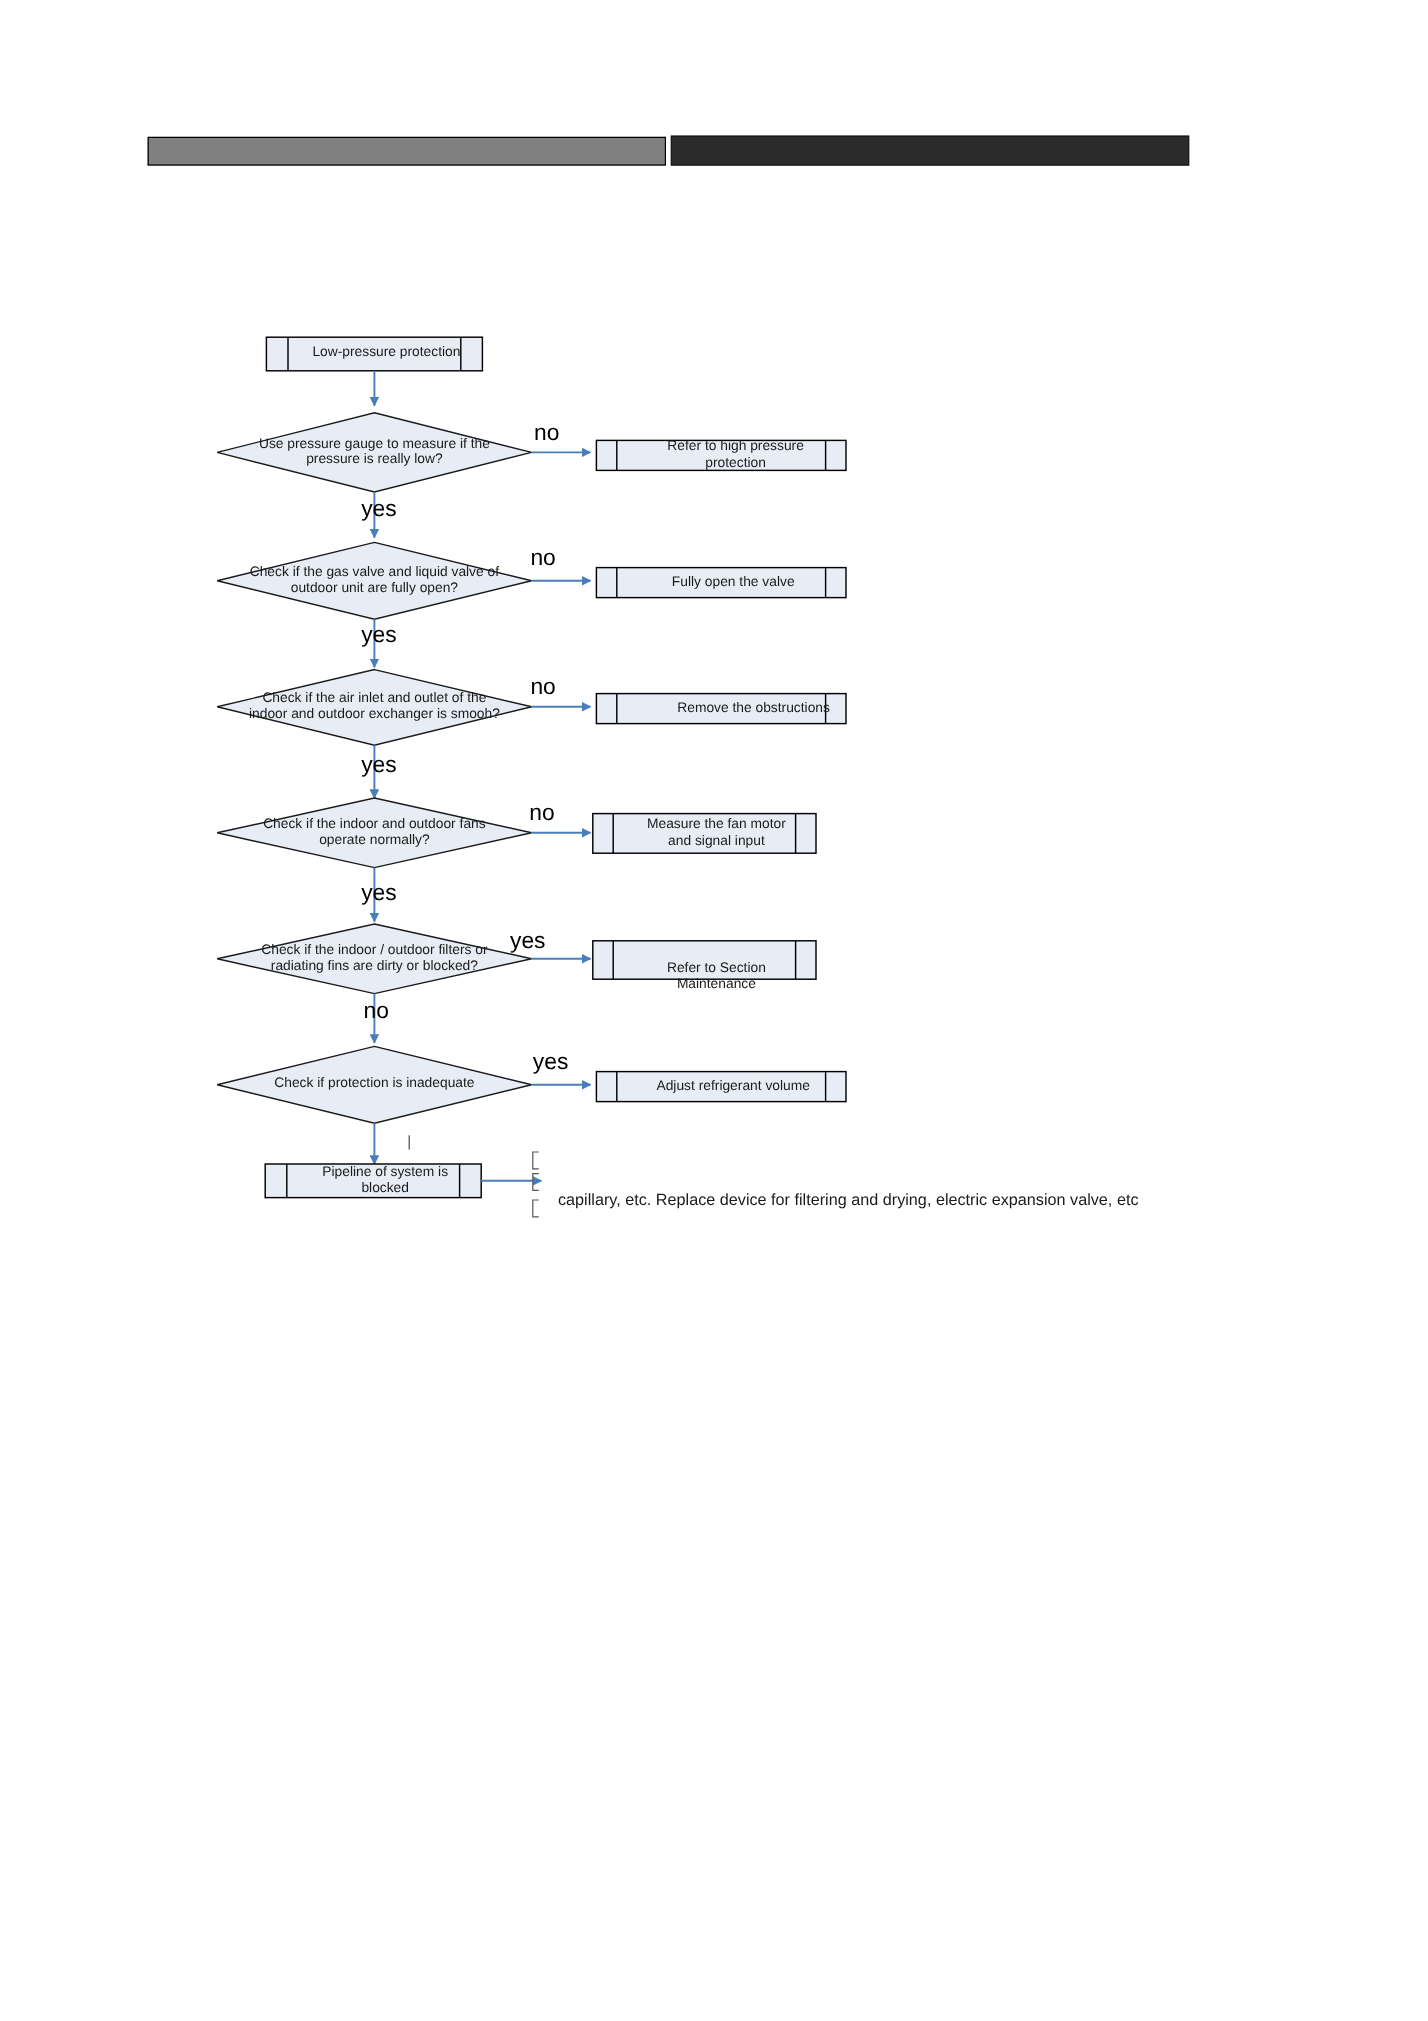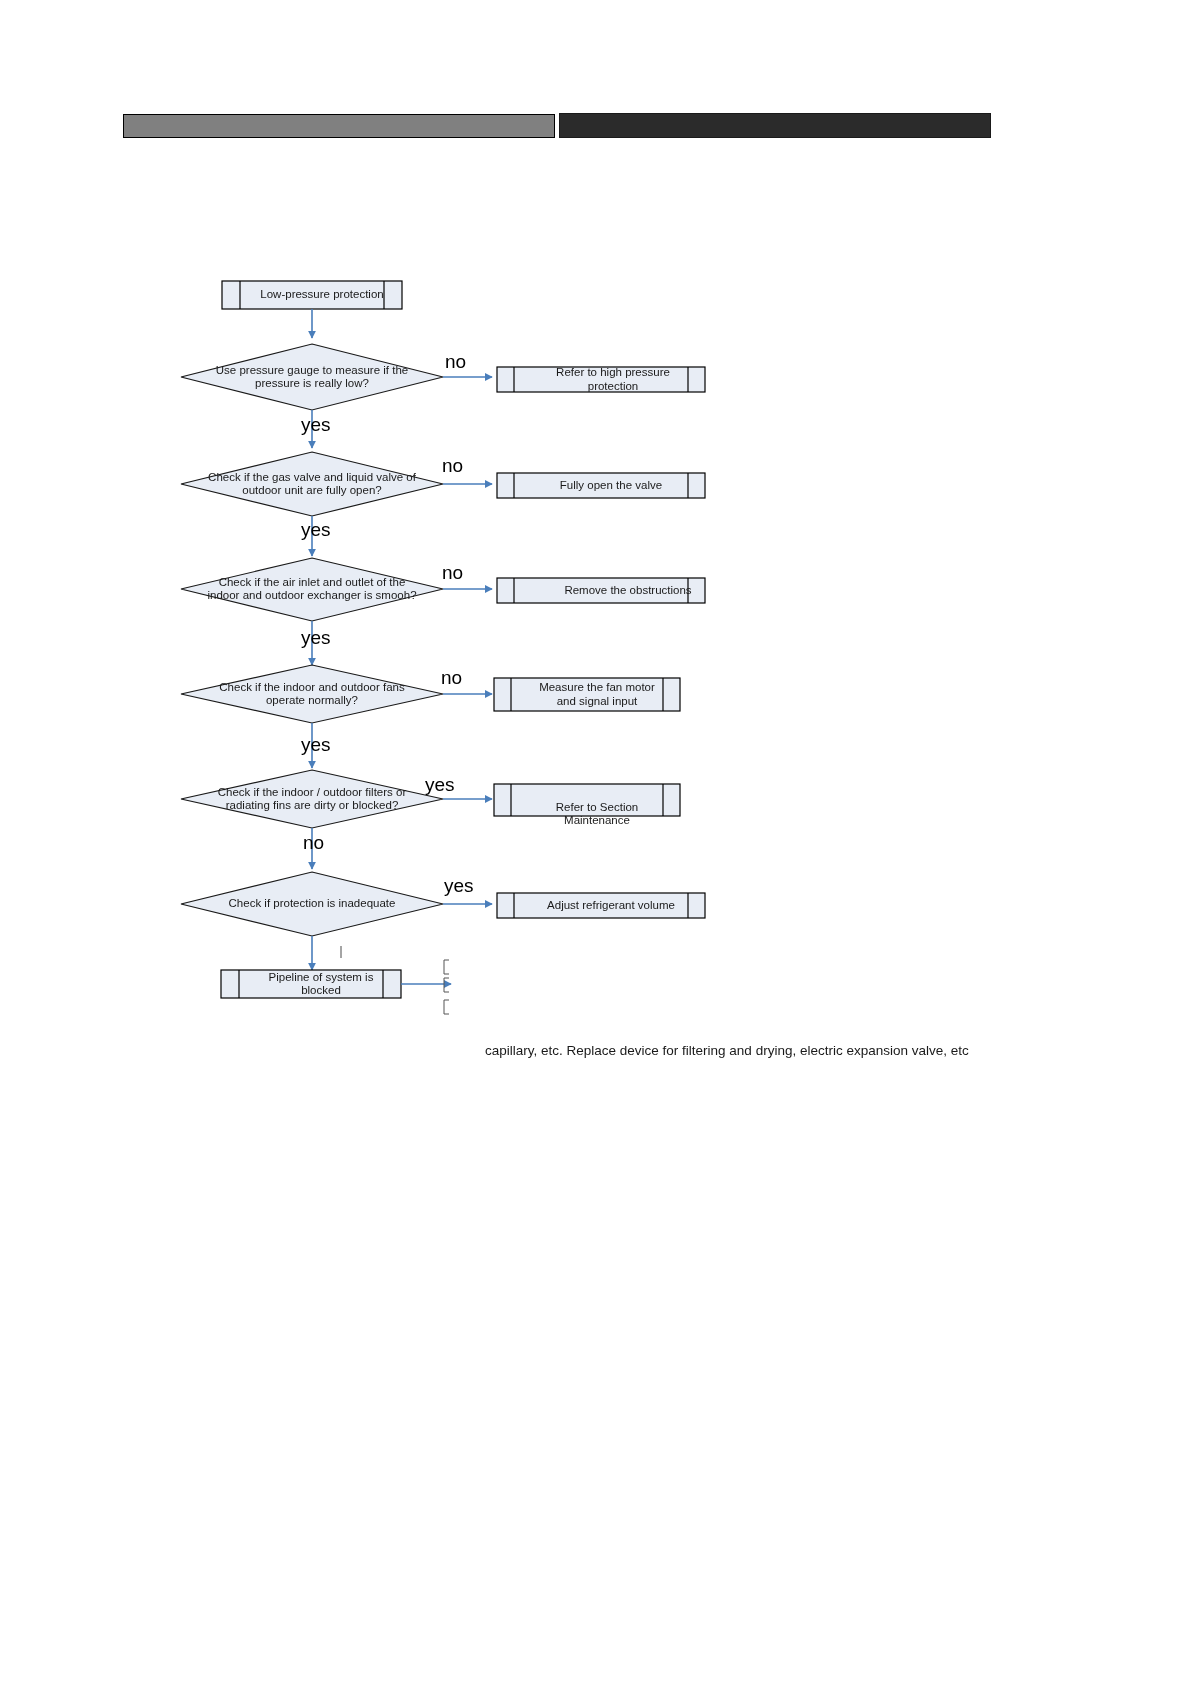--- a/index.html
+++ b/index.html
@@ -184,15 +184,15 @@
   <div class="branch-label" style="left:441px; top:668px;">no</div>
   <div class="branch-label" style="left:425px; top:775px;">yes</div>
   <div class="branch-label" style="left:444px; top:876px;">yes</div>
 
   <div class="branch-label" style="left:301px; top:415px;">yes</div>
   <div class="branch-label" style="left:301px; top:520px;">yes</div>
   <div class="branch-label" style="left:301px; top:628px;">yes</div>
   <div class="branch-label" style="left:301px; top:735px;">yes</div>
   <div class="branch-label" style="left:303px; top:833px;">no</div>
 
-  <div class="note-text" style="left:465px; top:1038px;margin-left:20px;">capillary, etc. Replace device for filtering and drying, electric expansion valve, etc</div>
+  <div class="note-text" style="left:465px; top:987px;">capillary, etc. Replace device for filtering and drying, electric expansion valve, etc</div>
 
 </div>
 
 </body></html>

